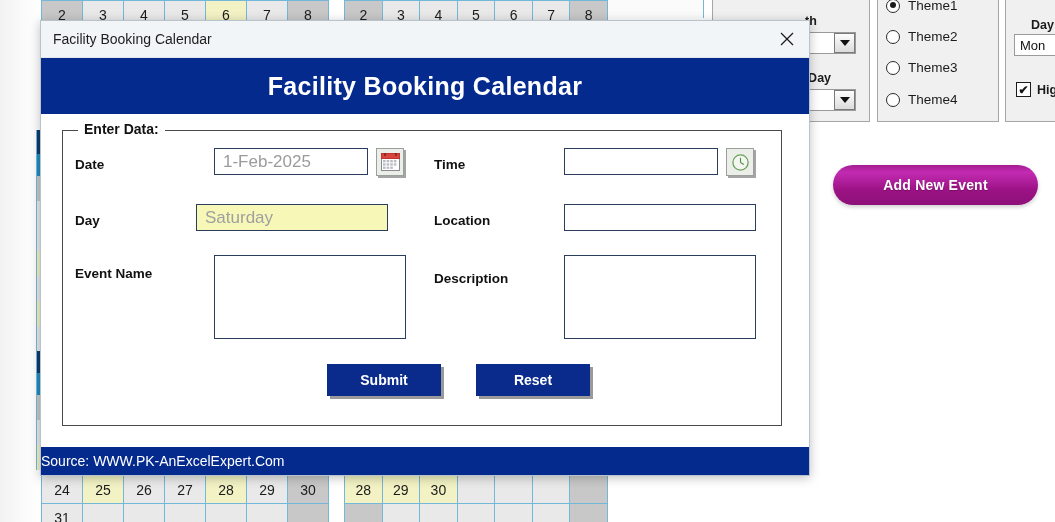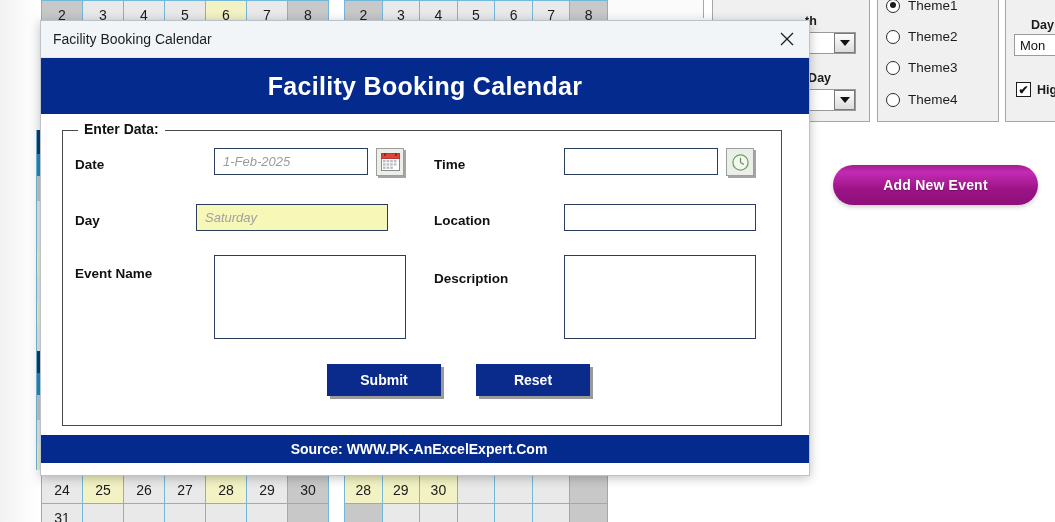--- a/index.html
+++ b/index.html
@@ -194,26 +194,25 @@
   .f-label {
     position: absolute;
     font-size: 13.5px; font-weight: bold; color: #111;
     white-space: nowrap;
   }
   .f-input {
     position: absolute;
     border: 1px solid #2a3d5c;
     background: #ffffff;
     box-sizing: border-box;
-    font-size: 13px;
+    font-size: 17px;
     color: #111;
     padding: 0 8px;
     display: flex; align-items: center;
     font-family: "Liberation Sans", sans-serif;
-    font-style: italic;
   }
   .f-input.ph { color: #9b9b9b; }
   .f-input.yellow { background: #f7f7b8; color: #a0a0a0; }
   .f-area {
     position: absolute;
     border: 1px solid #2a3d5c;
     background: #ffffff;
     box-sizing: border-box;
   }
   .icon-btn {
@@ -233,26 +232,26 @@
     font-size: 14px; font-weight: bold;
     display: flex; align-items: center; justify-content: center;
     box-shadow: 3px 3px 0 rgba(120,120,120,0.75);
     border: 1px solid #0a2b8c;
     box-sizing: border-box;
     cursor: pointer;
     font-family: "Liberation Sans", sans-serif;
   }
   .dlg-footer {
     position: absolute;
-    left: 0; bottom: 12px;
+    left: 0; bottom: 0;
     width: 100%; height: 28px;
     background: #042a8e;
-    display: flex; align-items: center; justify-content: center;
+    display: flex; align-items: center; justify-content: flex-start;
     color: #ffffff;
-    font-size: 14px; font-weight: bold;
+    font-size: 14px; font-weight: normal;
     padding-right: 12px;
     box-sizing: border-box;
   }
 </style>
 </head>
 <body>
 
 <div id="root">
 
   <div class="xl-bg">

